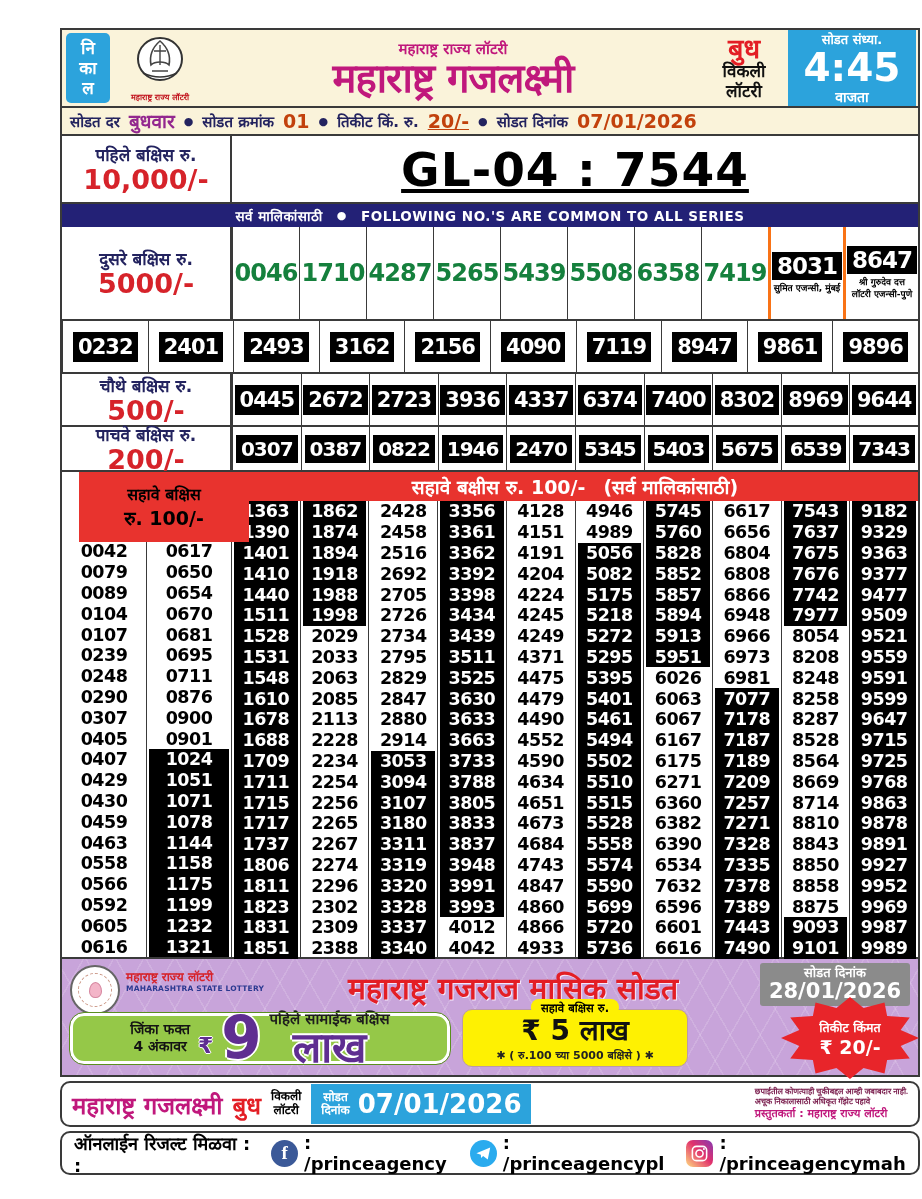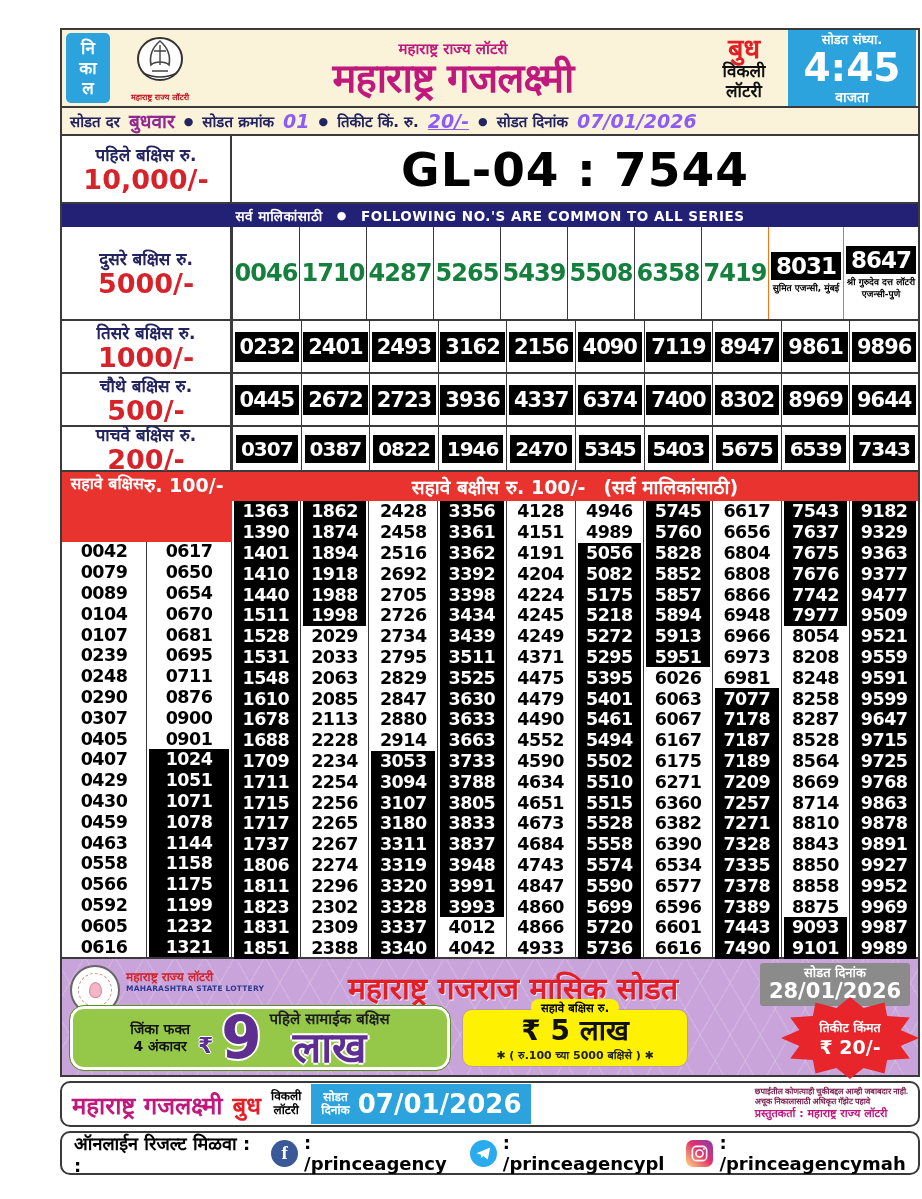--- a/index.html
+++ b/index.html
@@ -26,65 +26,65 @@
   .time-label { font-size: 13px; font-weight: bold; }
   .time-big { font-size: 39px; font-weight: 800; line-height: 1; }
   .time-suffix { font-size: 14px; font-weight: bold; font-family: Liberation Mono, monospace; }
 
   
   .strip { height: 28px; background: #faf3da; border: 2px solid #3a3a3a; border-top: none;
     display: flex; align-items: center; gap: 9px; padding: 0 8px; white-space: nowrap; }
   .i-lbl { color: #23235f; font-weight: bold; font-size: 15px; }
   .i-val { font-weight: 800; font-size: 19px; }
   .v-purple { color: #93278f; }
-  .v-red { color: #8b5cf6; font-style: italic; }
+  .v-red { color: #c2410c; }
   .v-under { text-decoration: underline; }
   .dot { color: #23235f; font-size: 11px; }
   .dot::before { content: "●"; }
 
   
   .row { display: flex; border: 2px solid #3a3a3a; border-top: none; background: #fff; }
   .p-label { width: 170px; flex: none; border-right: 2px solid #3a3a3a; text-align: center;
     display: flex; flex-direction: column; justify-content: center; }
   .p-label .l1 { color: #23235f; font-weight: bold; font-size: 17px; }
   .p-label .amt { color: #d6232a; font-weight: 800; font-size: 27px; line-height: 1.05; }
   .first-row { height: 68px; }
   .first-num { flex: 1; display: flex; align-items: center; justify-content: center;
-    font-size: 47px; font-weight: 800; letter-spacing: 1px; color: #000; }
+    font-size: 47px; font-weight: 800; letter-spacing: 1px; color: #000; text-decoration: underline; }
 
   .navy { height: 23px; background: #232176; color: #fff; border-left: 2px solid #3a3a3a;
     border-right: 2px solid #3a3a3a; display: flex; align-items: center; justify-content: center;
     gap: 14px; font-weight: bold; font-size: 13.5px; letter-spacing: .5px; }
 
   .second-row { height: 94px; }
   .nums2 { flex: 1; display: flex; }
   .cell2 { flex: 1; border-left: 1px solid #3a3a3a; display: flex; align-items: center;
     justify-content: center; font-size: 24px; font-weight: 800; letter-spacing: -1px; }
   .cell2 span { background: none; color: #15803d; }
-  .sp { width: 75px; flex: none; border-left: 1px solid #f97316; display: flex;
+  .sp { width: 75px; flex: none; border-left: 3px solid #f97316; display: flex;
     flex-direction: column; align-items: center; justify-content: center; padding: 2px; }
   .sp .n { background: #000; color: #fff; font-size: 23px; font-weight: 800;
     padding: 1px 5px; letter-spacing: -1px; }
   .sp .a { font-size: 9px; font-weight: bold; text-align: center; line-height: 1.25; margin-top: 3px; }
 
   .slab-row { height: 53px; }
   .slab-row.fifth { height: 45px; }
   .numsS { flex: 1; display: flex; }
   .cellS { flex: 1; border-left: 1px solid #3a3a3a; display: flex; align-items: center; justify-content: center; }
   .cellS span { background: #000; color: #fff; font-weight: 800; font-size: 21px;
     letter-spacing: -1px; padding: 3px 5px; }
   .fifth .cellS span { font-size: 20px; padding: 2px 5px; }
 
   
   .sixth { position: relative; border: 2px solid #3a3a3a; border-top: none; height: 487px; background: #fff; }
   .six-head { position: absolute; left: 170px; right: 0; top: 0; height: 29px; background: #e8332e;
     color: #fff; display: flex; align-items: center; justify-content: center; gap: 18px;
     font-weight: 800; font-size: 19px; }
-  .six-box { position: absolute; left: 0; top: 0; width: 170px; height: 70px; background: #e8332e;
-    color: #ffffff; z-index: 2; text-align: center; display: flex; justify-content: center; }
+  .six-box { position: absolute; left: 17px; top: 0; width: 170px; height: 70px; background: #e8332e;
+    color: #000000; z-index: 2; text-align: center; display: flex; flex-direction: column; justify-content: center; }
   .six-box .b1 { font-size: 16px; font-weight: bold; }
   .six-box .b2 { font-size: 19px; font-weight: 800; }
   .tgrid { position: absolute; top: 29px; left: 0; right: 0; bottom: 0; display: flex; }
   .t-col { flex: 1; border-right: 1px solid #3a3a3a; display: flex; flex-direction: column; padding: 0 2px; }
   .t-col:nth-child(1), .t-col:nth-child(2) { flex: none; width: 85px; }
   .t-col:last-child { border-right: none; }
   .t-cell { height: 20.8px; flex: none; display: flex; align-items: center; justify-content: center;
     font-weight: 800; font-size: 17.5px; letter-spacing: -0.5px; color: #000; }
   .t-cell.inv { background: #000; color: #fff; }
 
@@ -105,21 +105,21 @@
   .plc1 { color: #d6232a; font-weight: 800; font-size: 12px; line-height: 1.1; }
   .plc2 { color: #2b3990; font-weight: bold; font-size: 7.5px; letter-spacing: .2px; }
   .promo-title { flex: 1; text-align: center; color: #e31e25; font-weight: 800; font-size: 30px;
     margin-top: 4px; text-shadow: 1px 1px 0 #f5e7fb; }
   .gray-box { width: 150px; flex: none; background: #8b8b8b; color: #fff; text-align: center;
     border-radius: 3px; padding: 3px 0; }
   .gb1 { font-size: 13px; font-weight: bold; line-height: 1.1; }
   .gb2 { font-size: 21px; font-weight: 800; line-height: 1.1; }
   .promo-bottom { position: absolute; left: 8px; right: 8px; top: 47px; bottom: 5px;
     display: flex; align-items: center; gap: 12px; }
-  .green-box { width: 380px; height: 64px; background: #95c848; border: 3px solid #fff;
+  .green-box { width: 380px; height: 51px; background: #95c848; border: 3px solid #fff;
     outline: 1.5px solid #5a8f1f; border-radius: 14px; display: flex; align-items: center;
     justify-content: center; gap: 8px; padding: 0 8px; flex: none; }
   .gwin { text-align: center; font-weight: 800; font-size: 14px; color: #141414; line-height: 1.2; }
   .grs { color: #5f2e91; font-weight: 800; font-size: 22px; margin-top: 14px;
     text-shadow: -1px 0 #fff, 1px 0 #fff, 0 -1px #fff, 0 1px #fff; }
   .g9 { color: #5f2e91; font-weight: 800; font-size: 58px; line-height: .9;
     text-shadow: -2px 0 #fff, 2px 0 #fff, 0 -2px #fff, 0 2px #fff; }
   .gright { text-align: center; }
   .gfirst { font-weight: 800; font-size: 15px; color: #1d1d1d; }
   .glakh { color: #5f2e91; font-weight: 800; font-size: 42px; line-height: .95;
@@ -264,24 +264,20 @@
       <div class="n">8031</div>
       <div class="a">सुमित एजन्सी, मुंबई</div>
     </div>
     <div class="sp">
       <div class="n">8647</div>
       <div class="a">श्री गुरुदेव दत्त लॉटरी एजन्सी-पुणे</div>
     </div>
   </div>
 
   <div class="row slab-row">
-    <div class="p-label">
-      <div class="l1">तिसरे बक्षिस रु.</div>
-      <div class="amt">1000/-</div>
-    </div>
     <div class="numsS">
         <div class="cellS">
           <span>0232</span>
         </div>
         <div class="cellS">
           <span>2401</span>
         </div>
         <div class="cellS">
           <span>2493</span>
         </div>
@@ -599,21 +595,21 @@
           <div class="t-cell">6026</div>
           <div class="t-cell">6063</div>
           <div class="t-cell">6067</div>
           <div class="t-cell">6167</div>
           <div class="t-cell">6175</div>
           <div class="t-cell">6271</div>
           <div class="t-cell">6360</div>
           <div class="t-cell">6382</div>
           <div class="t-cell">6390</div>
           <div class="t-cell">6534</div>
-          <div class="t-cell">6577</div>
+          <div class="t-cell">7632</div>
           <div class="t-cell">6596</div>
           <div class="t-cell">6601</div>
           <div class="t-cell">6616</div>
         </div>
         <div class="t-col">
           <div class="t-cell">6617</div>
           <div class="t-cell">6656</div>
           <div class="t-cell">6804</div>
           <div class="t-cell">6808</div>
           <div class="t-cell">6866</div>

